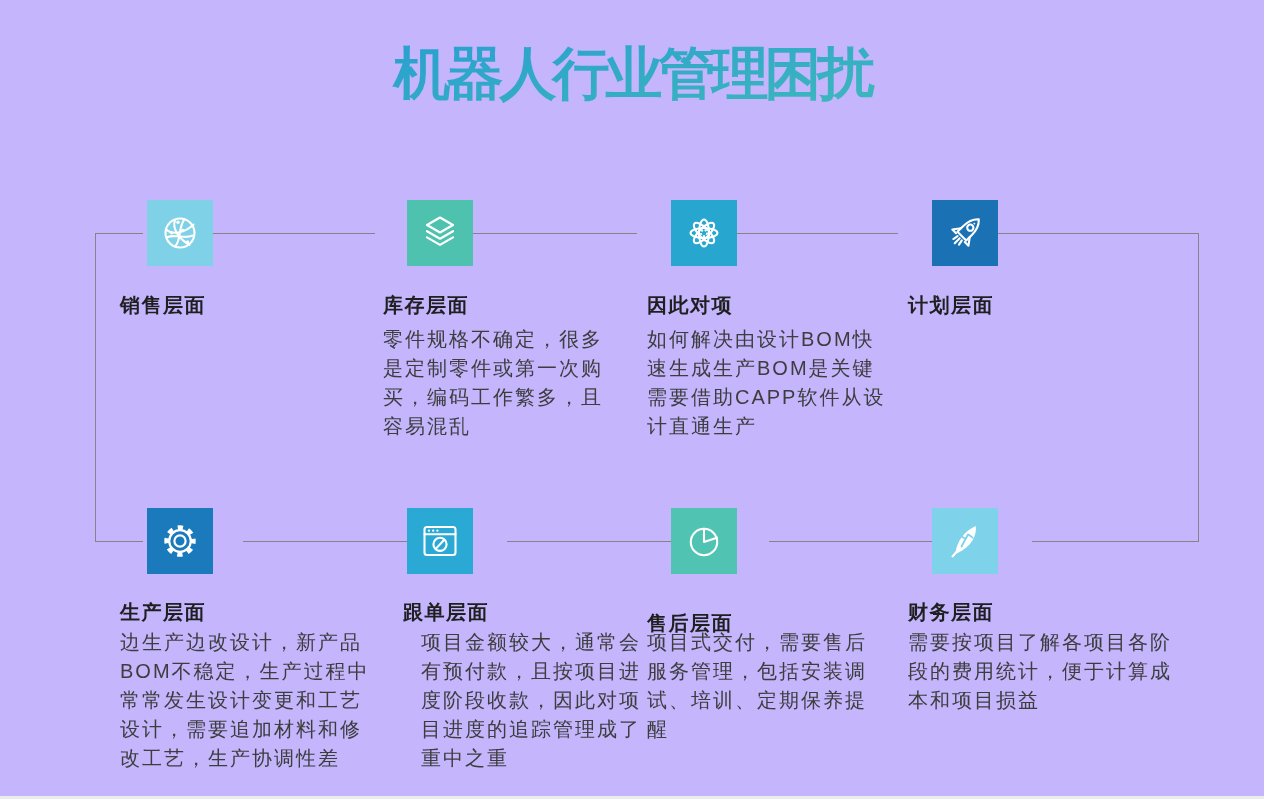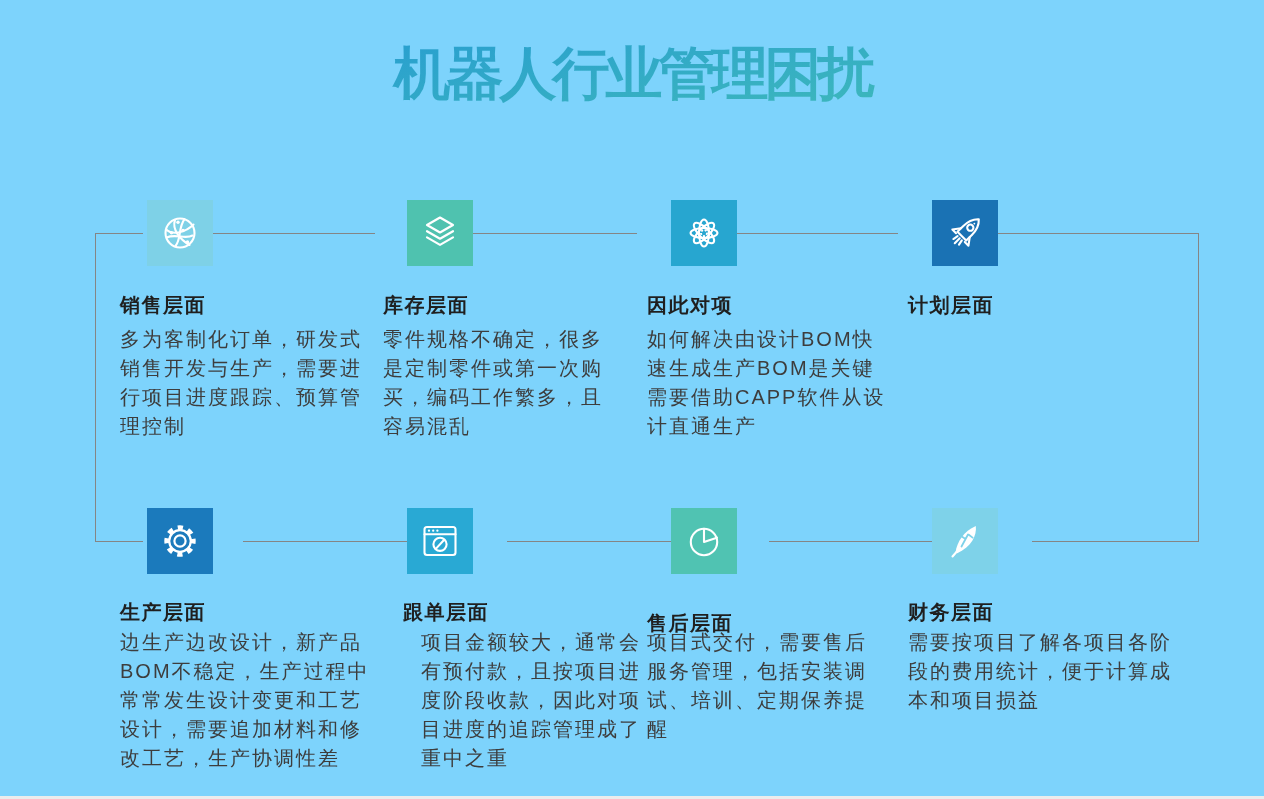--- a/index.html
+++ b/index.html
@@ -1,16 +1,16 @@
 <!DOCTYPE html>
 <html><head>
 <meta charset="utf-8">
 <style>
   html,body{margin:0;padding:0;background:#fff;}
-  .page{position:relative;width:1264px;height:799px;background:#7dd3fc;overflow:hidden;
+  .page{position:relative;width:1264px;height:799px;background:#c4b5fd;overflow:hidden;
         font-family:"Liberation Sans","DejaVu Sans",sans-serif;}
   .title{position:absolute;top:36px;left:0;width:100%;text-align:center;
          font-size:57px;font-weight:700;letter-spacing:-4px;
          background:linear-gradient(168deg,var(--g1,#2a9cd8) 10%,var(--g2,#43bfb3) 95%);
          -webkit-background-clip:text;background-clip:text;color:transparent;}
   .hline{position:absolute;height:1px;background:#858585;}
   .vline{position:absolute;width:1px;background:#858585;}
   .badge{position:absolute;width:66px;height:66px;}
   .badge svg{display:block;width:66px;height:66px;}
   .heading{position:absolute;font-size:20px;font-weight:700;color:#1f1f1f;
@@ -53,24 +53,20 @@
         <g fill="#fff" stroke="none">
           <circle cx="15.5" cy="23.8" r="1.7"></circle>
             <circle cx="27" cy="21.5" r="1.7"></circle>
           <circle cx="22" cy="13.2" r="1.7"></circle>
             <circle cx="31.5" cy="33" r="1.7"></circle>
         </g>
       </g>
     </svg>
   </div>
   <div class="heading" style="left:120px;top:292px;">销售层面</div>
-  <div class="bodytext" style="left:120px;top:325px;">多为客制化订单，研发式
-销售开发与生产，需要进
-行项目进度跟踪、预算管
-理控制</div>
 
   <div class="badge" style="left:407px;top:200px;">
     <svg viewBox="0 0 66 66">
       <rect width="66" height="66" fill="#4fc2af"></rect>
       <g fill="none" stroke="#fff" stroke-width="2.2" stroke-linecap="round" stroke-linejoin="round" transform="translate(9 9)">
         <path d="M24 8.5 37 16 24 23.5 11 16 Z"></path>
         <path d="M11 22.2 24 29.7 37 22.2"></path>
         <path d="M11 28.4 24 35.9 37 28.4"></path>
       </g>
     </svg>

